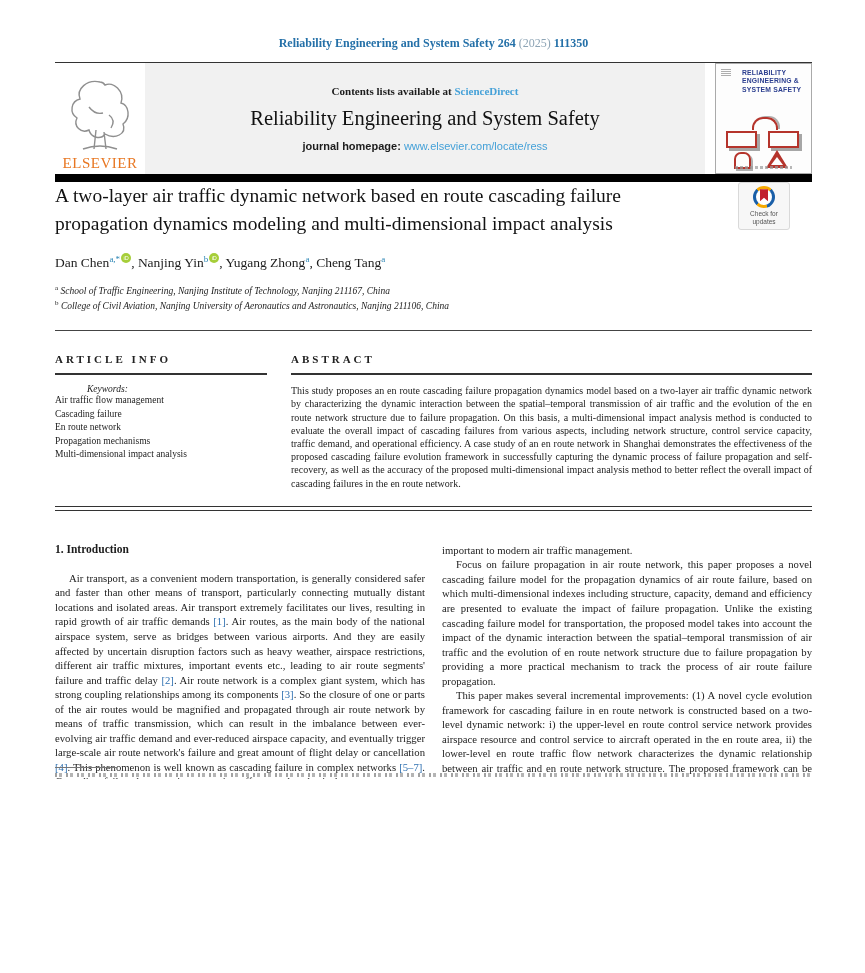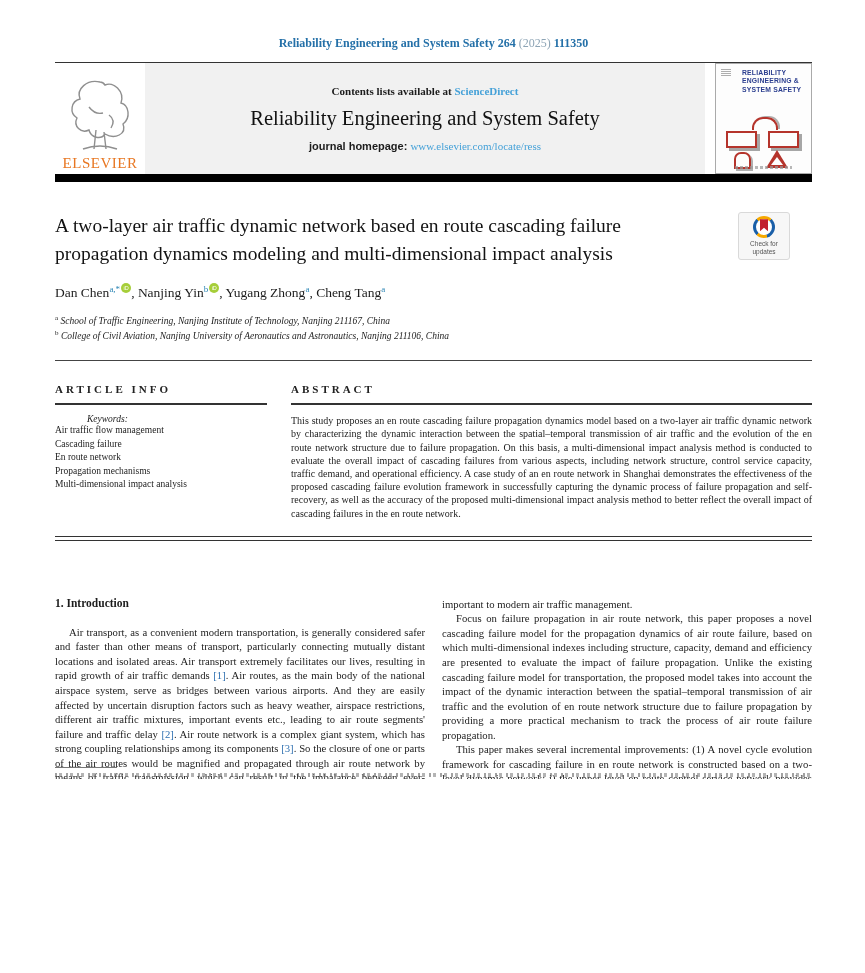--- a/index.html
+++ b/index.html
@@ -16,42 +16,42 @@
 
   
   .banner{display:flex;align-items:stretch;height:111px;}
   .logo-block{width:90px;background:#fff;display:flex;flex-direction:column;align-items:center;justify-content:flex-end;padding-bottom:2px;}
   .elsevier-word{font-family:"Liberation Serif",serif;font-size:15px;color:#e87722;letter-spacing:.5px;margin-top:-4px;}
   .banner-center{flex:1;background:#f1f1f1;display:flex;flex-direction:column;align-items:center;justify-content:center;gap:10px;}
   .contents-line{font-size:11px;font-weight:bold;}
   .contents-line .sd{color:#45a1d8;}
   .journal-title{font-size:20.5px;color:#111;}
   .homepage-line{font-family:"Liberation Sans",sans-serif;font-size:11px;font-weight:bold;}
-  .homepage-line .url{color:#45a1d8;font-weight:normal;font-family:Liberation Serif, serif;}
+  .homepage-line .url{color:#45a1d8;font-weight:normal;}
   .gap-col{width:10px;background:#fff;}
   .cover-thumb{width:95px;background:#fdfdfd;border:1px solid #aaa;position:relative;overflow:hidden;}
   .cover-title{position:absolute;top:5px;left:26px;right:4px;font-family:"Liberation Sans",sans-serif;
                font-size:6.8px;font-weight:bold;color:#2b3e8f;line-height:1.25;letter-spacing:.2px;}
   .issn-mark{position:absolute;top:5px;left:5px;width:10px;height:8px;
              background:repeating-linear-gradient(#9a9a9a 0 1px,transparent 1px 2px);opacity:.8;}
   .arc{position:absolute;top:53px;left:36px;width:22px;height:11px;border:2px solid #b5342c;border-bottom:none;
        border-radius:11px 11px 0 0;box-shadow:2px -1px 0 rgba(80,80,80,.45);}
   .rect-a{position:absolute;top:67px;left:10px;width:27px;height:13px;border:2px solid #b5342c;box-shadow:3px 3px 0 rgba(80,80,80,.5);}
   .rect-b{position:absolute;top:67px;left:52px;width:27px;height:13px;border:2px solid #b5342c;box-shadow:3px 3px 0 rgba(80,80,80,.5);}
   .house{position:absolute;top:88px;left:18px;width:13px;height:13px;border:2px solid #b5342c;border-radius:7px 7px 0 0;box-shadow:2px 2px 0 rgba(80,80,80,.45);}
   .tri{position:absolute;top:86px;left:50px;width:22px;height:18px;background:#b5342c;
        clip-path:polygon(50% 0,0 100%,100% 100%);}
   .tri .tin{position:absolute;left:5px;right:5px;top:7px;bottom:3px;background:#fdfdfd;clip-path:polygon(50% 0,0 100%,100% 100%);}
   .cover-foot{position:absolute;bottom:4px;left:20%;width:60%;height:3px;
               background:repeating-linear-gradient(90deg,#9a9a9a 0 3px,transparent 3px 5px);opacity:.7;}
 
   .black-bar{height:8px;background:#000;}
 
   
-  .title-row{display:flex;margin-top:30px;}
+  .title-row{display:flex;}
   h1{margin:0;font-size:19.5px;font-weight:normal;line-height:1.45;flex:1;max-width:655px;color:#121212;}
   .check-badge{margin-left:28px;width:50px;height:46px;border:1px solid #d9d9d9;background:#f7f7f7;border-radius:3px;
                display:flex;flex-direction:column;align-items:center;justify-content:center;align-self:flex-start;}
   .cm-circle{width:22px;height:22px;border-radius:50%;position:relative;
              background:conic-gradient(#f6a800 0 12%,#1a5fa8 12% 45%,#f6a800 45% 62%,#1a5fa8 62% 88%,#f6a800 88% 100%);}
   .cm-circle::before{content:"";position:absolute;inset:3px;background:#fff;border-radius:50%;}
   .cm-book{position:absolute;left:7px;top:3px;width:8px;height:12px;background:#c21f2c;
            clip-path:polygon(0 0,100% 0,100% 100%,50% 72%,0 100%);}
   .check-text{font-family:"Liberation Sans",sans-serif;font-size:6.5px;color:#555;text-align:center;line-height:1.2;margin-top:2px;}
 
@@ -76,21 +76,21 @@
   .sec-head{font-size:11px;font-weight:bold;letter-spacing:3px;color:#222;}
   .head-rule{border-top:2px solid #333;margin-top:8px;margin-bottom:9px;}
   .kw-label{font-size:9.5px;font-style:italic;margin-left:32px;}
   .kw{font-size:9.5px;line-height:1.42;}
   .abs-text{margin:0;font-size:10px;line-height:1.32;text-align:justify;}
 
   .double-rule{margin-top:16px;height:3px;border-top:1px solid #333;border-bottom:1px solid #333;}
 
   
   .body-cols{display:flex;gap:17px;margin-top:32px;}
-  .bcol{flex:1;min-width:0;margin-top:24px;}
+  .bcol{flex:1;min-width:0;}
   h2{margin:0 0 16px 0;font-size:11.5px;}
   .para{margin:0;font-size:10.7px;line-height:1.36;text-align:justify;}
   .para.indent{text-indent:14px;}
   .cite{color:#2d6fb0;}
 
   
   .foot-rule{position:absolute;left:55px;bottom:11px;width:62px;border-top:1.5px solid #777;}
   .foot-cut{position:absolute;left:55px;right:53px;bottom:2px;height:4px;opacity:.55;
             background:repeating-linear-gradient(90deg,#555 0 2px,transparent 2px 4px,#777 4px 7px,transparent 7px 11px);}
 </style>

